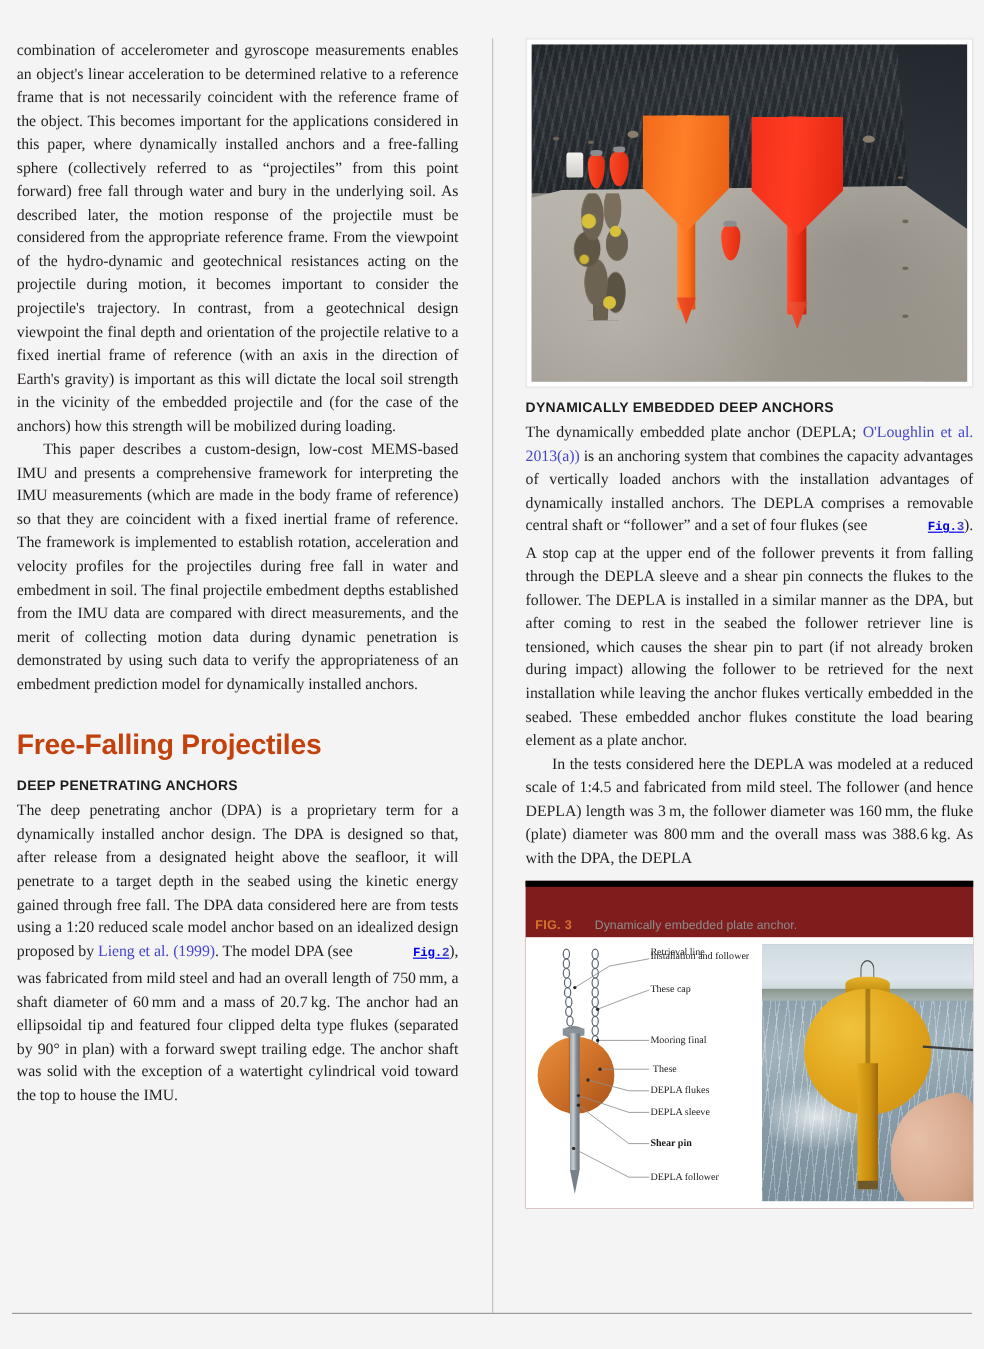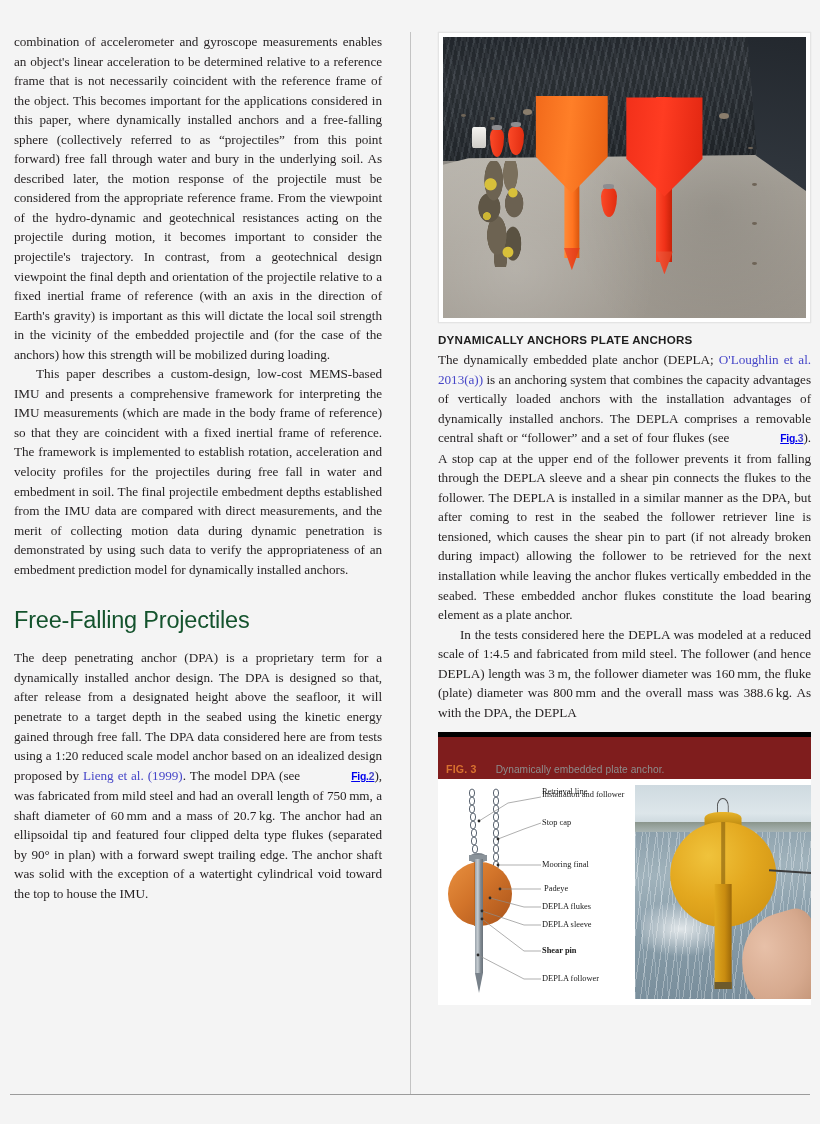--- a/index.html
+++ b/index.html
@@ -53,33 +53,33 @@
     hyphens: manual;
     letter-spacing: -0.05px;
   }
   p.body + p.body { text-indent: 22px; }
 
   a.ref {
     color: #4646c8;
     text-decoration: none;
   }
   .figref {
-    font-family: Liberation Sans, sans-serif;
+    font-family: Liberation Mono, monospace;
     font-weight: bold;
     font-size: 10.4px;
     letter-spacing: -0.2px;
     padding-left: 47px;
   }
   .figref .num { color: #4646c8; }
 
   h1.section {
     font-family: "Liberation Sans", "DejaVu Sans", sans-serif;
-    font-weight: 400;
+    font-weight: 700;
     font-size: 23.5px;
-    color: #14532d;
+    color: #c2410c;
     margin: 28px 0 14px 0;
     letter-spacing: -0.2px;
   }
   h2.subsection {
     font-family: "Liberation Sans", "DejaVu Sans", sans-serif;
     font-weight: bold;
     font-size: 11.6px;
     color: #1d1d1d;
     margin: 0 0 4px 0;
     letter-spacing: 0.25px;
@@ -354,20 +354,21 @@
   <div class="bottom-rule"></div>
 
   <div class="col col-left">
 
     <p class="body">combination of accelerometer and gyroscope measurements enables an object's linear acceleration to be determined relative to a reference frame that is not necessarily coincident with the reference frame of the object. This becomes important for the applications considered in this paper, where dynamically installed anchors and a free-falling sphere (collectively referred to as “projectiles” from this point forward) free fall through water and bury in the underlying soil. As described later, the motion response of the projectile must be considered from the appropriate reference frame. From the viewpoint of the hydro-dynamic and geotechnical resistances acting on the projectile during motion, it becomes important to consider the projectile's trajectory. In contrast, from a geotechnical design viewpoint the final depth and orientation of the projectile relative to a fixed inertial frame of reference (with an axis in the direction of Earth's gravity) is important as this will dictate the local soil strength in the vicinity of the embedded projectile and (for the case of the anchors) how this strength will be mobilized during loading.</p>
 
     <p class="body">This paper describes a custom-design, low-cost MEMS-based IMU and presents a comprehensive framework for interpreting the IMU measurements (which are made in the body frame of reference) so that they are coincident with a fixed inertial frame of reference. The framework is implemented to establish rotation, acceleration and velocity profiles for the projectiles during free fall in water and embedment in soil. The final projectile embedment depths established from the IMU data are compared with direct measurements, and the merit of collecting motion data during dynamic penetration is demonstrated by using such data to verify the appropriateness of an embedment prediction model for dynamically installed anchors.</p>
 
     <h1 class="section">Free-Falling Projectiles</h1>
 
+    <h2 class="subsection">DEEP PENETRATING ANCHORS</h2>
 
     <p class="body"><span class="inline">The deep penetrating anchor (DPA) is a proprietary term for a dynamically installed anchor design. The DPA is designed so that, after release from a designated height above the seafloor, it will penetrate to a target depth in the seabed using the kinetic energy gained through free fall. The DPA data considered here are from tests using a 1:20 reduced scale model anchor based on an idealized design proposed by </span><a class="ref" href="#">Lieng et al. (1999)</a><span class="inline">. The model DPA (see </span><a class="figref" href="#"><span>Fig.</span><span class="num">2</span></a><span class="inline">), was fabricated from mild steel and had an overall length of 750 mm, a shaft diameter of 60 mm and a mass of 20.7 kg. The anchor had an ellipsoidal tip and featured four clipped delta type flukes (separated by 90° in plan) with a forward swept trailing edge. The anchor shaft was solid with the exception of a watertight cylindrical void toward the top to house the IMU.</span></p>
 
   </div>
 
   <div class="col col-right">
 
     <div class="photo-frame">
       <div class="photo-dpa">
         <div class="pd-water"></div>
@@ -398,21 +399,21 @@
         <div class="anchor a2">
           <div class="shaft"></div>
           <div class="fin"></div>
           <div class="tip"></div>
         </div>
       </div>
     </div>
 
     <div class="gap-sm"></div>
 
-    <h2 class="subsection">DYNAMICALLY ANCHORS PLATE ANCHORS</h2>
+    <h2 class="subsection">DYNAMICALLY EMBEDDED DEEP ANCHORS</h2>
 
     <p class="body"><span class="inline">The dynamically embedded plate anchor (DEPLA; </span><a class="ref" href="#">O'Loughlin et al. 2013(a))</a><span class="inline"> is an anchoring system that combines the capacity advantages of vertically loaded anchors with the installation advantages of dynamically installed anchors. The DEPLA comprises a removable central shaft or “follower” and a set of four flukes (see </span><a class="figref" href="#"><span>Fig.</span><span class="num">3</span></a><span class="inline">). A stop cap at the upper end of the follower prevents it from falling through the DEPLA sleeve and a shear pin connects the flukes to the follower. The DEPLA is installed in a similar manner as the DPA, but after coming to rest in the seabed the follower retriever line is tensioned, which causes the shear pin to part (if not already broken during impact) allowing the follower to be retrieved for the next installation while leaving the anchor flukes vertically embedded in the seabed. These embedded anchor flukes constitute the load bearing element as a plate anchor.</span></p>
 
     <p class="body">In the tests considered here the DEPLA was modeled at a reduced scale of 1:4.5 and fabricated from mild steel. The follower (and hence DEPLA) length was 3 m, the follower diameter was 160 mm, the fluke (plate) diameter was 800 mm and the overall mass was 388.6 kg. As with the DPA, the DEPLA</p>
 
     <div class="fig3">
       <div class="fig3-topbar"></div>
       <div class="fig3-caption">
         <span class="fig3-label">FIG. 3</span>
         <span class="fig3-captext">Dynamically embedded plate anchor.</span>
@@ -490,23 +491,23 @@
               <circle cx="52" cy="119" r="1.4"></circle>
               <circle cx="44" cy="132" r="1.4"></circle>
               <circle cx="44" cy="140" r="1.4"></circle>
               <circle cx="40" cy="176" r="1.4"></circle>
             </g>
           </svg>
 
           <div class="schem-labels">
             <span style="left:104px; top:11px;">Installation and follower</span>
             <span style="left:104px; top:8px;">Retrieval line</span>
-            <span style="left:104px; top:39px;">Stop cap</span>
+            <span style="left:104px; top:39px;">These cap</span>
             <span style="left:104px; top:81px;">Mooring final</span>
-            <span style="left:106px; top:105px;">Padeye</span>
+            <span style="left:106px; top:105px;">These</span>
             <span style="left:104px; top:123px;">DEPLA flukes</span>
             <span style="left:104px; top:141px;">DEPLA sleeve</span>
             <span style="left:104px; top:167px;font-weight:bold;">Shear pin</span>
             <span style="left:104px; top:195px;">DEPLA follower</span>
           </div>
         </div>
 
         <div class="photo-depla">
           <div class="dp-sky"></div>
           <div class="dp-shore"></div>

